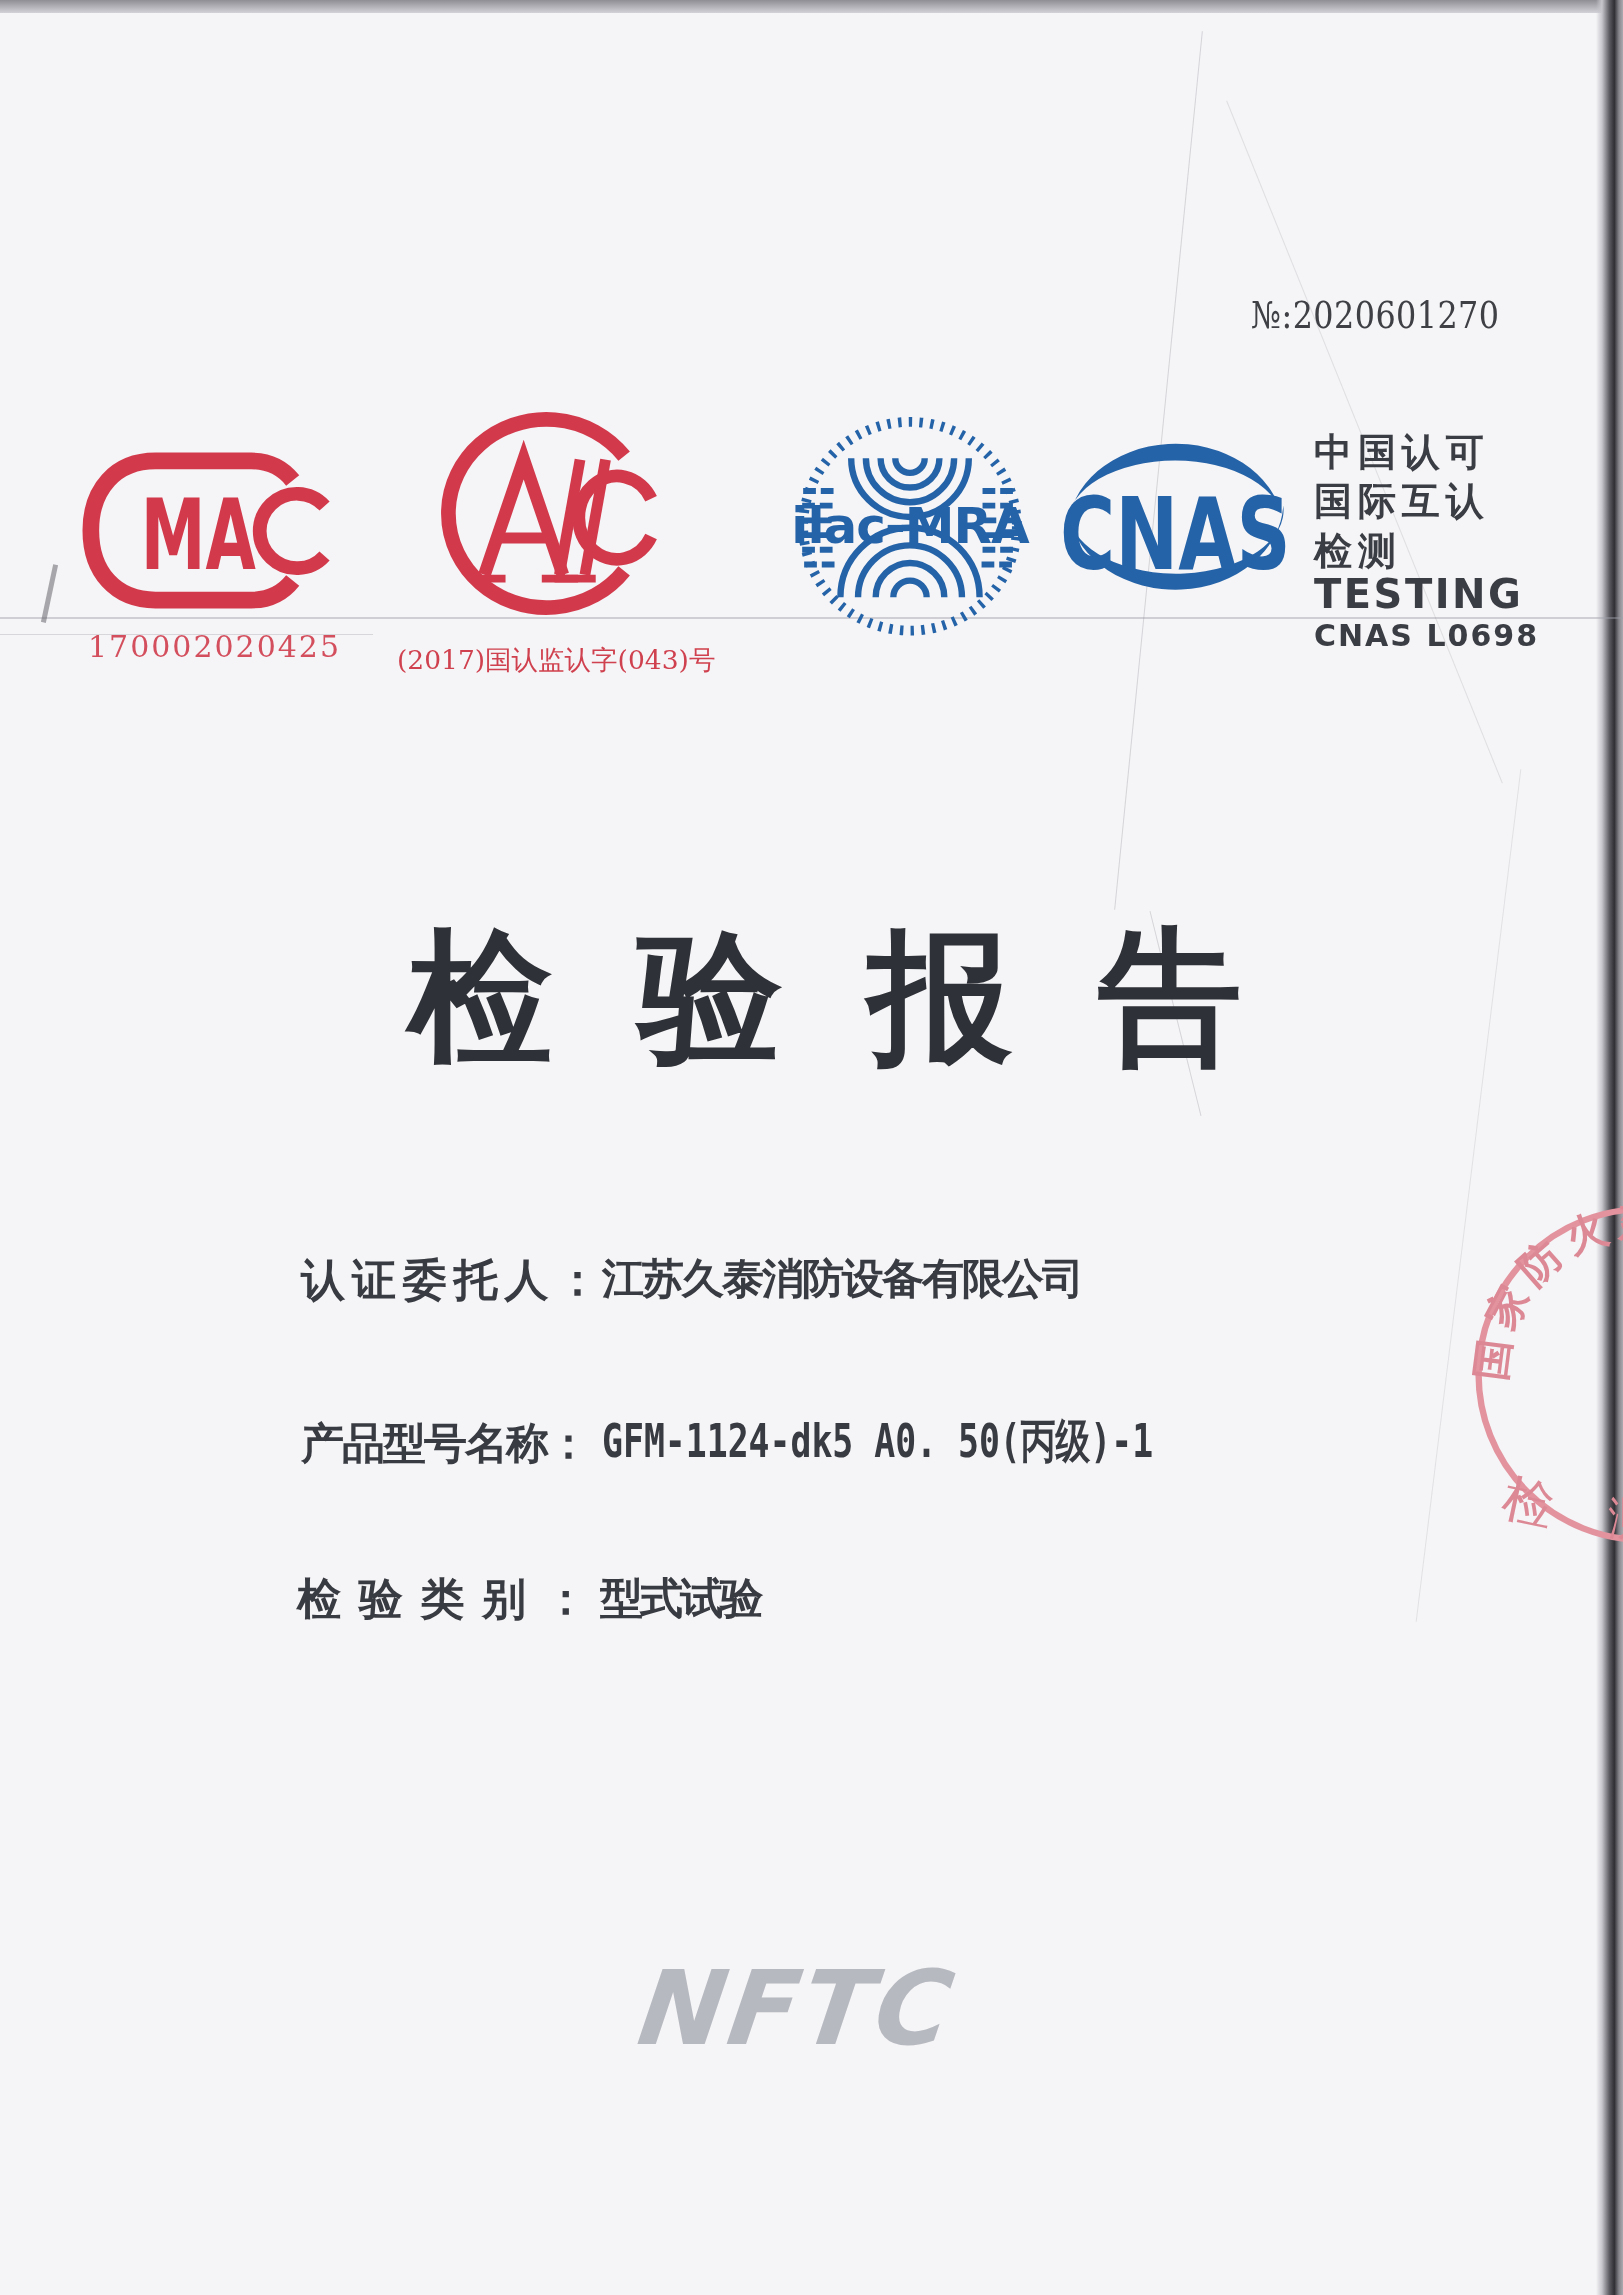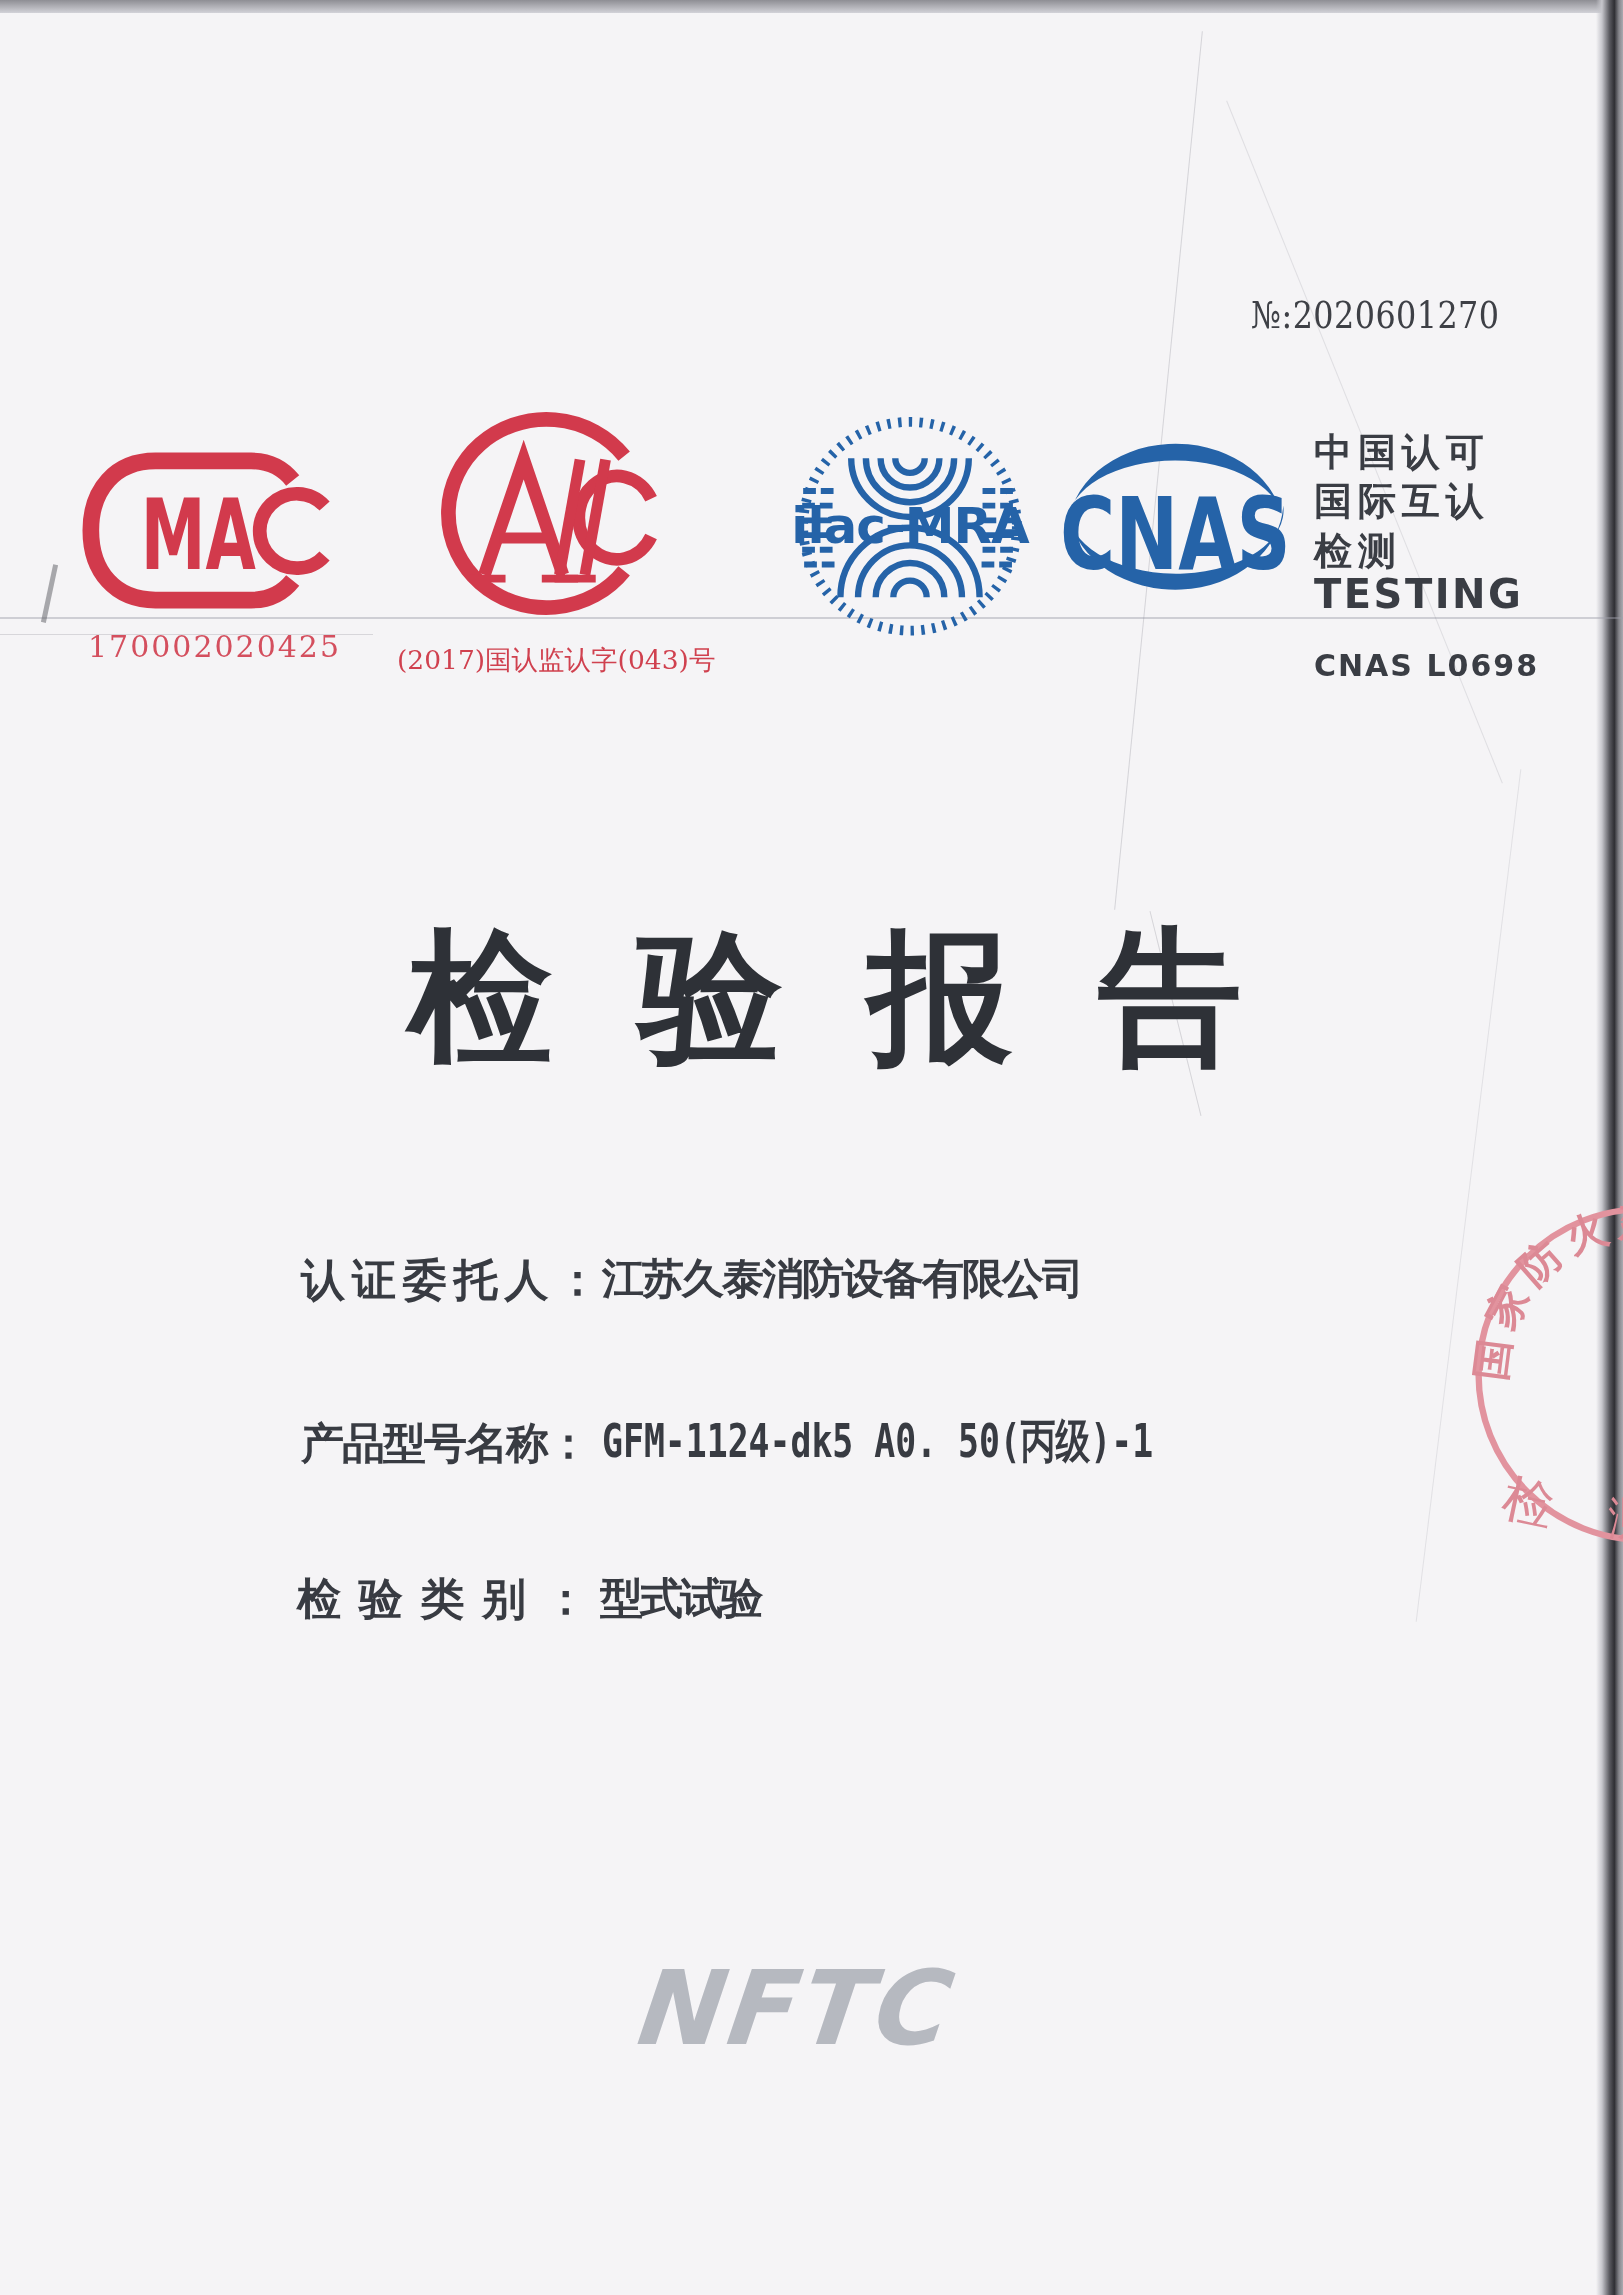--- a/index.html
+++ b/index.html
@@ -28,21 +28,21 @@
   .report-no{left:1251px;top:294px;font-family:"DejaVu Serif","Liberation Serif",serif;
     font-size:37px;color:#3e4046;letter-spacing:0.5px;transform:scaleX(.86);transform-origin:left top;}
   .cma-number{left:88px;top:629px;font-family:"DejaVu Serif","Liberation Serif",serif;
     font-size:30px;color:#d44f5e;letter-spacing:2px;}
   .cal-caption{left:397px;top:642px;font-family:"DejaVu Serif","Liberation Serif",serif;
     font-size:26.5px;color:#d0414f;}
   .accr{color:#3a3d44;font-weight:bold;}
   .accr-cn{font-size:38px;letter-spacing:5.9px;}
   .a1{left:1314px;top:427px;} .a2{left:1314px;top:476px;text-align:right;} .a3{left:1314px;top:526px;}
   .a4{left:1314px;top:571px;font-size:40px;letter-spacing:2.5px;}
-  .a5{left:1314px;top:618px;font-size:30px;letter-spacing:2px;margin-top:30px;}
+  .a5{left:1314px;top:618px;font-size:30px;letter-spacing:2px;}
 
   
   .title{left:364px;top:902px;font-family:"DejaVu Serif","Liberation Serif",serif;
     font-size:144px;font-weight:600;color:#2e3137;letter-spacing:86px;margin-left:44px;}
 
   
   .field{font-family:"DejaVu Serif","Liberation Serif",serif;font-weight:600;color:#383b42;}
   .f1l{left:301px;top:1251px;font-size:44px;letter-spacing:6.9px;}
   .f1v{left:602px;top:1251px;font-size:42px;letter-spacing:-2px;}
   .f2l{left:301px;top:1415px;font-size:43px;letter-spacing:-2px;}

